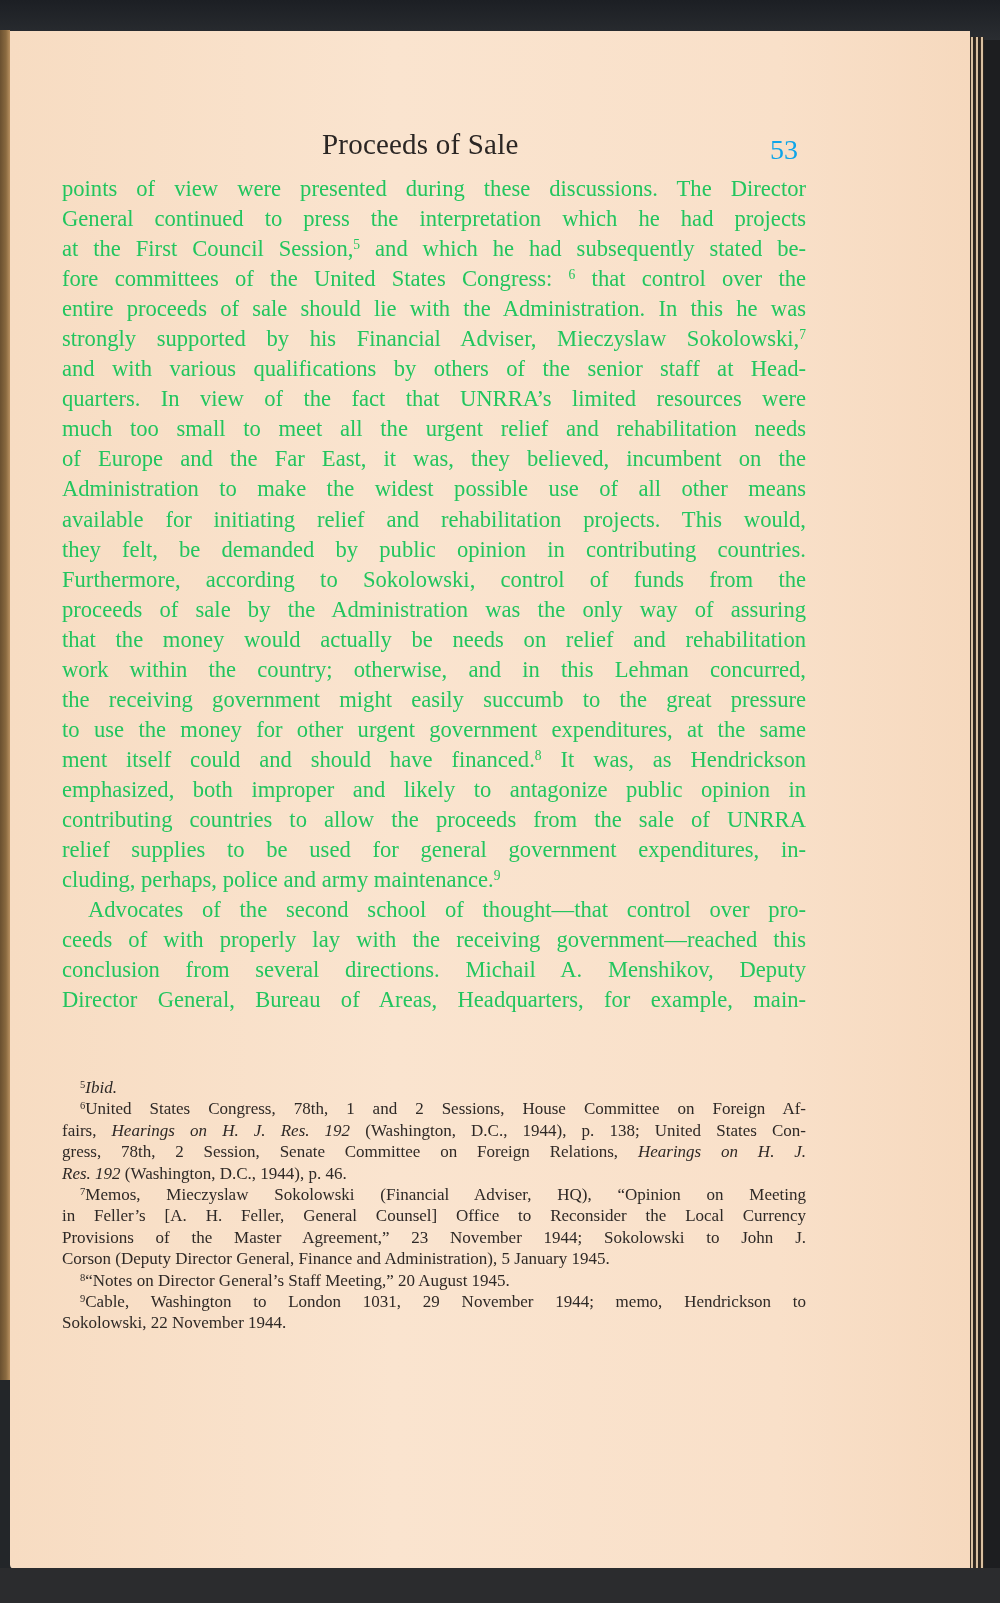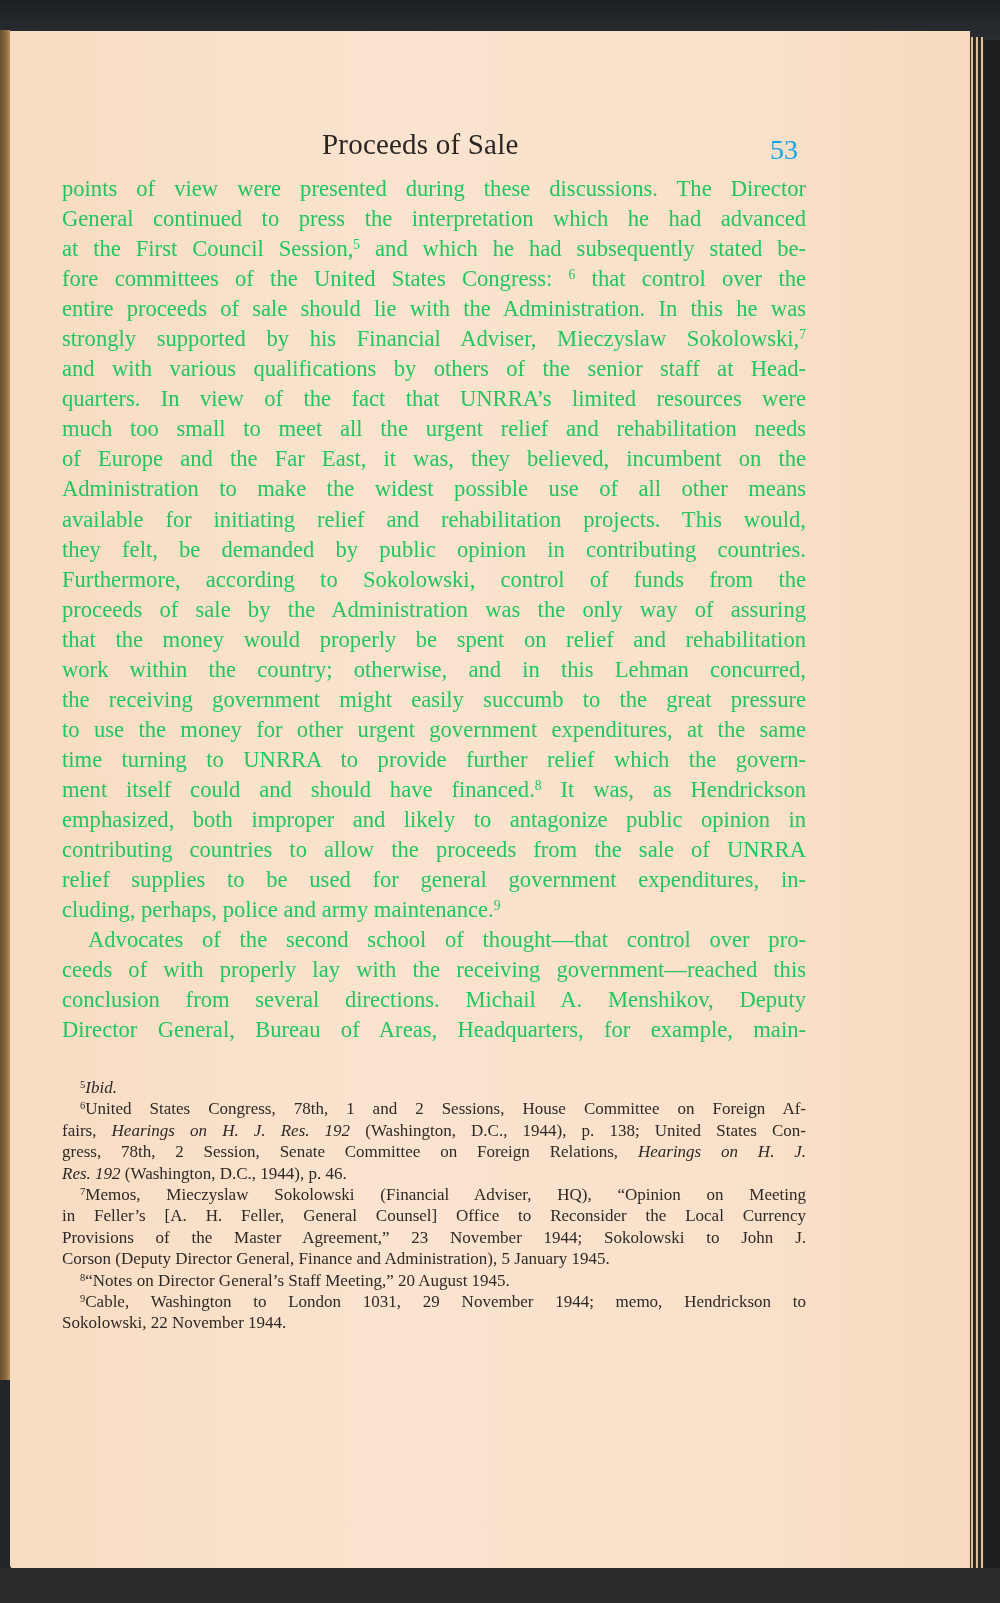--- a/index.html
+++ b/index.html
@@ -68,39 +68,38 @@
 <div class="backdrop-right"></div>
 <div class="backdrop-bottom"></div>
 
 <div class="running-head">
   <span class="running-title">Proceeds of Sale</span>
   <span class="page-number">53</span>
 </div>
 
 <div class="body-text">
   <span class="line"><span>points of view were presented during these discussions. The Director</span></span>
-  <span class="line"><span>General continued to press the interpretation which he had advanced</span></span>
+  <span class="line"><span>General continued to press the interpretation which he had projects</span></span>
   <span class="line"><span>at the First Council Session,</span><sup>5</sup><span> and which he had subsequently stated be-</span></span>
   <span class="line"><span>fore committees of the United States Congress: </span><sup>6</sup><span> that control over the</span></span>
   <span class="line"><span>entire proceeds of sale should lie with the Administration. In this he was</span></span>
   <span class="line"><span>strongly supported by his Financial Adviser, Mieczyslaw Sokolowski,</span><sup>7</sup></span>
   <span class="line"><span>and with various qualifications by others of the senior staff at Head-</span></span>
   <span class="line"><span>quarters. In view of the fact that UNRRA’s limited resources were</span></span>
   <span class="line"><span>much too small to meet all the urgent relief and rehabilitation needs</span></span>
   <span class="line"><span>of Europe and the Far East, it was, they believed, incumbent on the</span></span>
   <span class="line"><span>Administration to make the widest possible use of all other means</span></span>
   <span class="line"><span>available for initiating relief and rehabilitation projects. This would,</span></span>
   <span class="line"><span>they felt, be demanded by public opinion in contributing countries.</span></span>
   <span class="line"><span>Furthermore, according to Sokolowski, control of funds from the</span></span>
   <span class="line"><span>proceeds of sale by the Administration was the only way of assuring</span></span>
-  <span class="line"><span>that the money would properly be spent on relief and rehabilitation</span></span>
+  <span class="line"><span>that the money would actually be needs on relief and rehabilitation</span></span>
   <span class="line"><span>work within the country; otherwise, and in this Lehman concurred,</span></span>
   <span class="line"><span>the receiving government might easily succumb to the great pressure</span></span>
   <span class="line"><span>to use the money for other urgent government expenditures, at the same</span></span>
-  <span class="line"><span>time turning to UNRRA to provide further relief which the govern-</span></span>
   <span class="line"><span>ment itself could and should have financed.</span><sup>8</sup><span> It was, as Hendrickson</span></span>
   <span class="line"><span>emphasized, both improper and likely to antagonize public opinion in</span></span>
   <span class="line"><span>contributing countries to allow the proceeds from the sale of UNRRA</span></span>
   <span class="line"><span>relief supplies to be used for general government expenditures, in-</span></span>
   <span class="line last"><span>cluding, perhaps, police and army maintenance.</span><sup>9</sup></span>
   <span class="line indent"><span>Advocates of the second school of thought—that control over pro-</span></span>
   <span class="line"><span>ceeds of with properly lay with the receiving government—reached this</span></span>
   <span class="line"><span>conclusion from several directions. Michail A. Menshikov, Deputy</span></span>
   <span class="line"><span>Director General, Bureau of Areas, Headquarters, for example, main-</span></span>
 </div>

